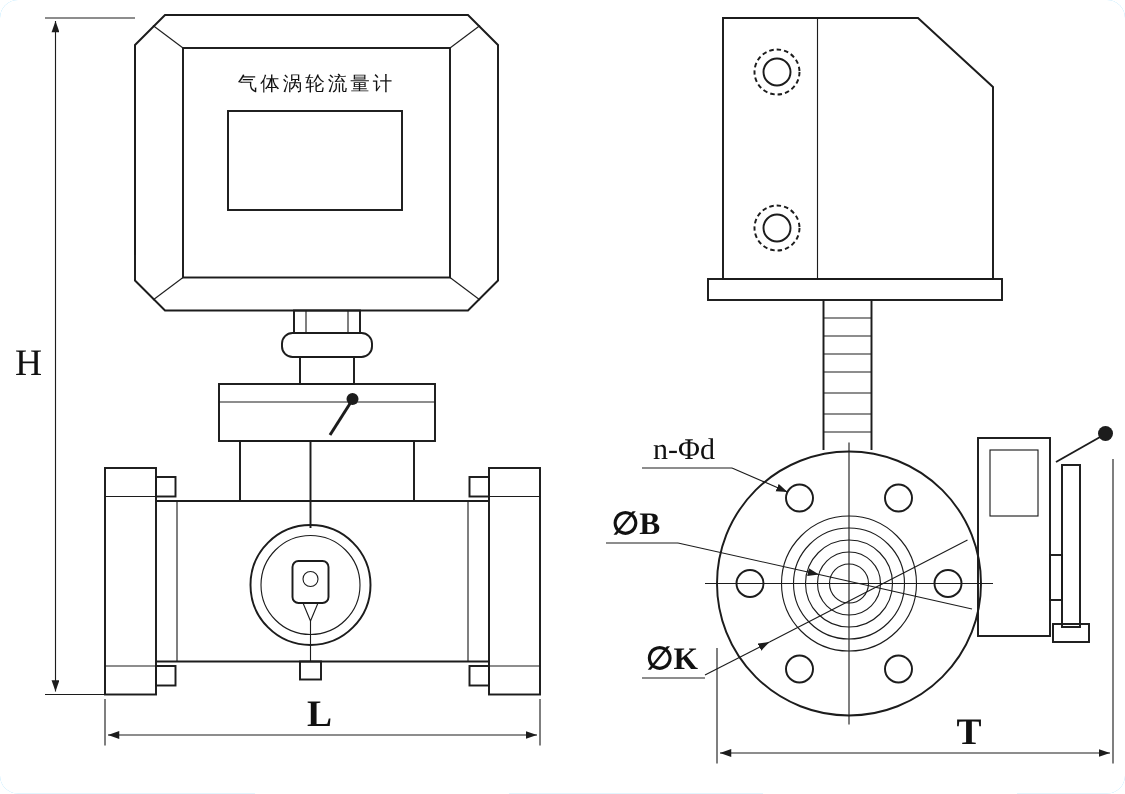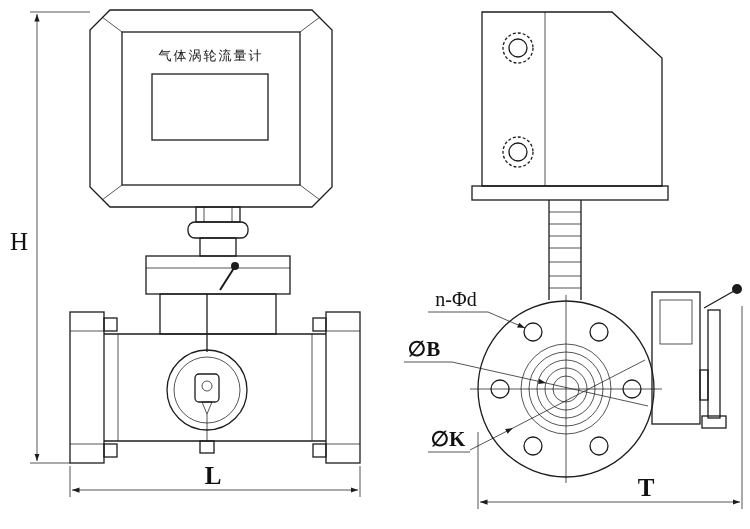--- a/index.html
+++ b/index.html
@@ -1,16 +1,16 @@
 <!DOCTYPE html>
 <html><head>
 <meta charset="utf-8">
 <style>
   html,body{margin:0;padding:0;background:#ffffff;}
-  .canvas{position:relative;width:750px;height:529px;background:#7dd3fc;overflow:hidden;}
+  .canvas{position:relative;width:750px;height:529px;background:#7dd3fc;overflow:hidden;border-radius:12px;}
   svg{display:block;}
   .ln{fill:none;stroke:#1c1c1c;stroke-width:1.3;stroke-linecap:butt;stroke-linejoin:miter;}
   .thin{stroke-width:0.75;}
   .thk{stroke-width:2;}
   .fillc{fill:#1c1c1c;stroke:none;}
   text{fill:#111111;}
   .dim{font-family:"Liberation Serif",serif;font-size:25px;}
   .dimb{font-family:"Liberation Serif",serif;font-size:25px;font-weight:bold;}
   .ann{font-family:"Liberation Serif",serif;font-size:20px;}
   .annb{font-family:"Liberation Serif",serif;font-size:21px;font-weight:bold;}

